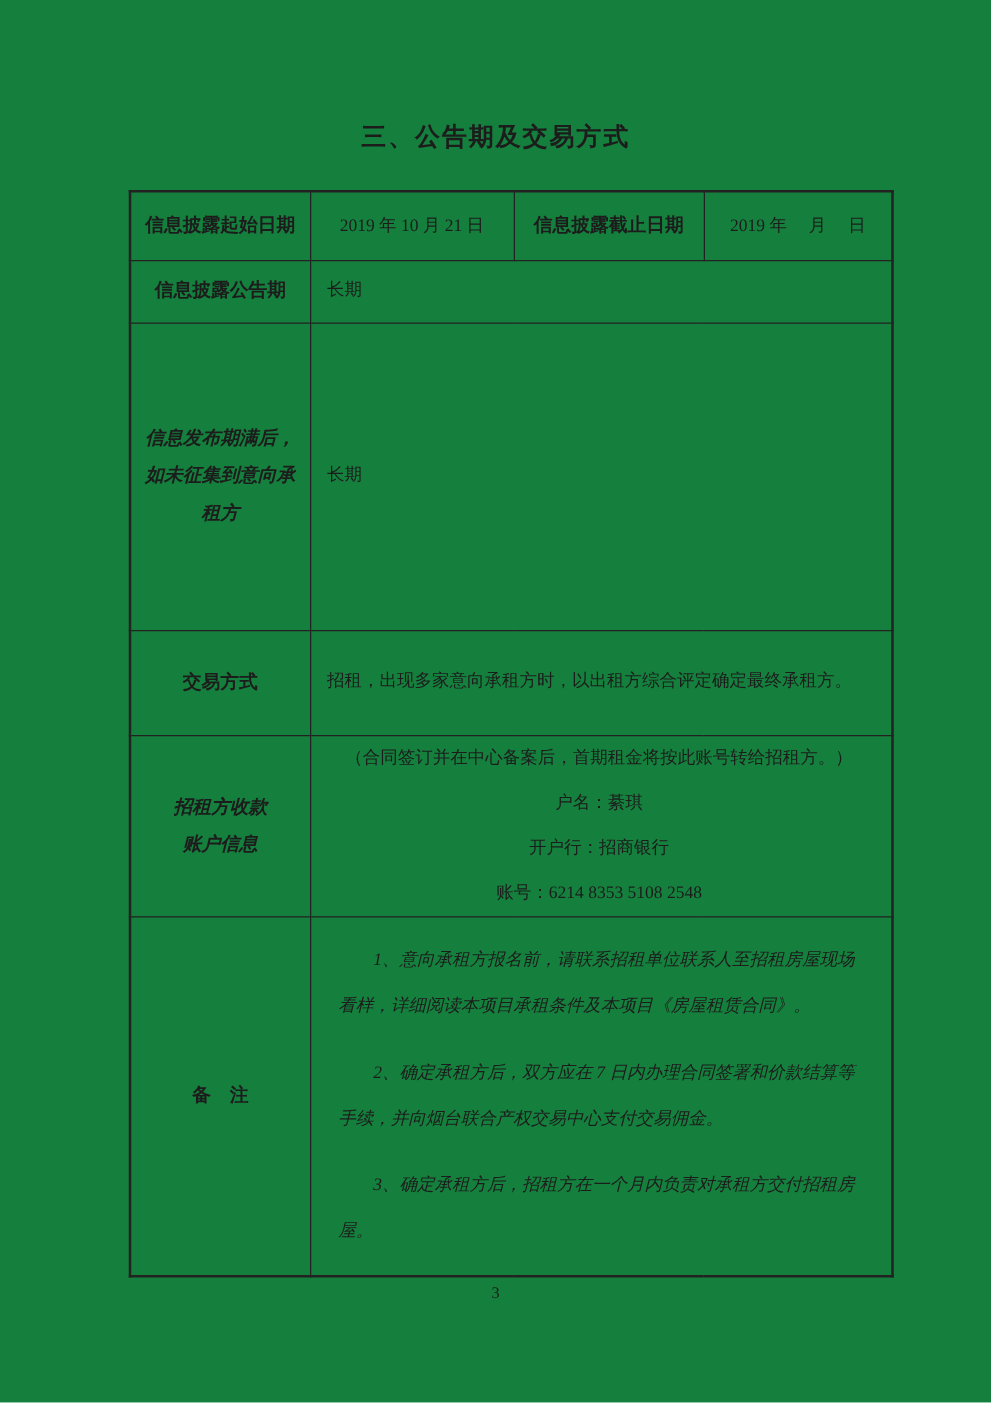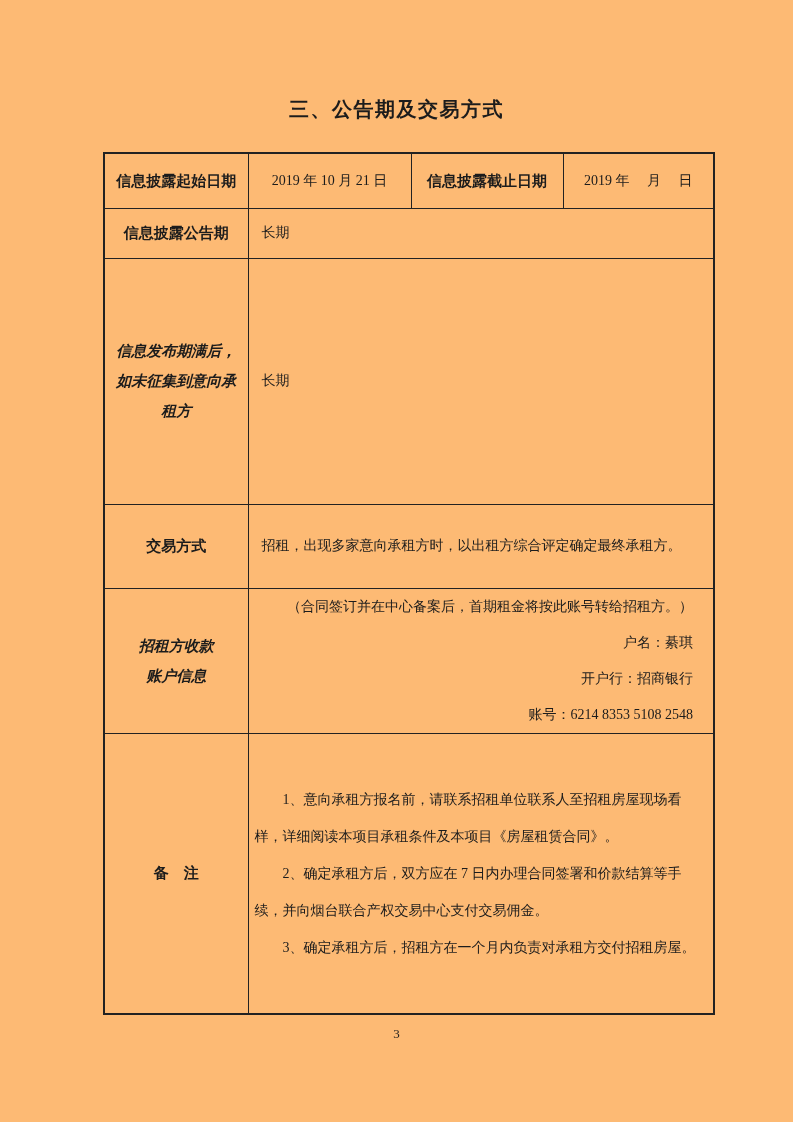--- a/index.html
+++ b/index.html
@@ -1,20 +1,20 @@
 <!DOCTYPE html>
 <html><head>
 <meta charset="utf-8">
 <style>
   html, body { margin: 0; padding: 0; background: #ffffff; }
   .page {
     position: relative;
     width: 793px;
     height: 1122px;
-    background: #fdba74;
+    background: #15803d;
     font-family: "Liberation Serif", "DejaVu Serif", serif;
     color: #1c1c1c;
     overflow: hidden;
   }
   .doc-title {
     position: absolute;
     top: 96px;
     left: 0;
     width: 100%;
     text-align: center;
@@ -51,40 +51,41 @@
     padding: 0 8px 0 13px;
     line-height: 24px;
   }
   td.value-center {
     text-align: center;
     vertical-align: middle;
     font-size: 14px;
     padding: 16px 2px;
   }
   td.account {
-    text-align: right;
+    text-align: center;
     vertical-align: middle;
     font-size: 14px;
     padding: 0 20px 0 17px;
   }
   td.account .acct-line {
     display: block;
     margin: 0;
     line-height: 36px;
   }
   td.remarks {
     text-align: left;
     vertical-align: middle;
     font-size: 14px;
     padding: 0 10px 0 6px;
   }
   td.remarks p.remark {
-    margin: 0;
+    margin: 16px;
     line-height: 37px;
     text-indent: 2em;
+    font-style: italic;
   }
   .page-number {
     position: absolute;
     top: 1026px;
     left: 0;
     width: 100%;
     text-align: center;
     font-size: 13px;
   }
 </style>

